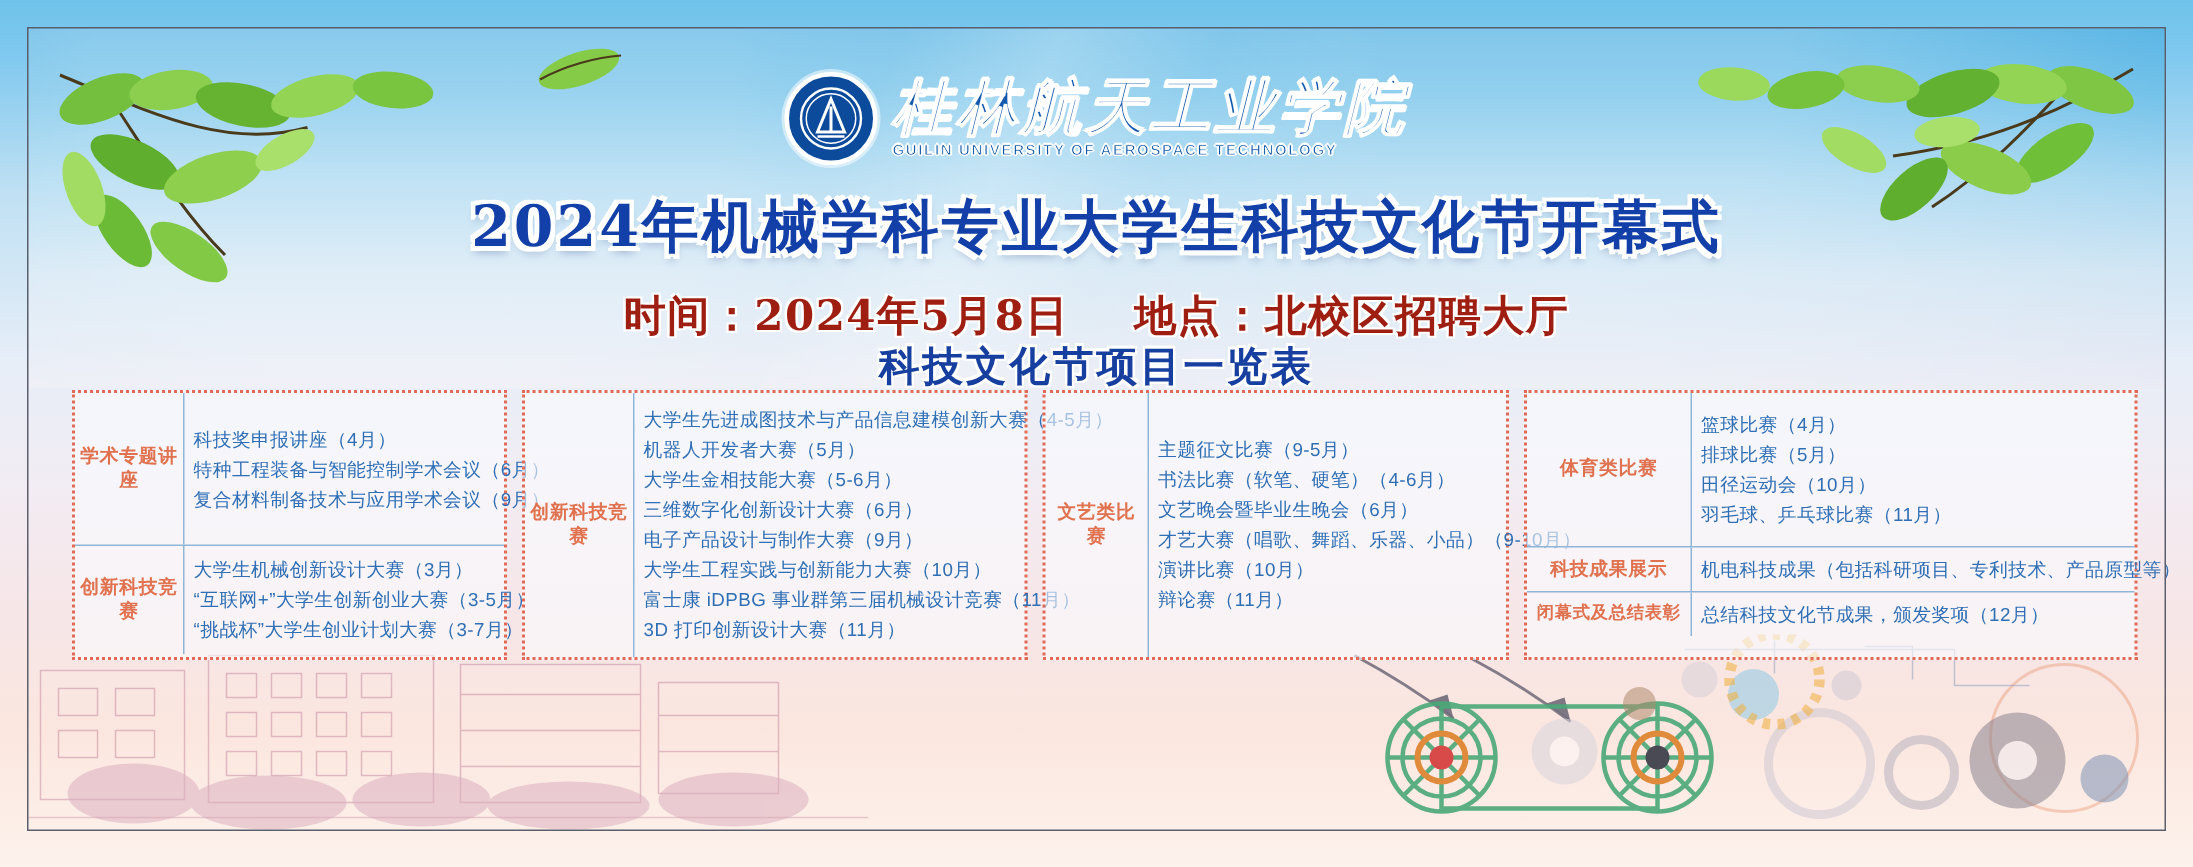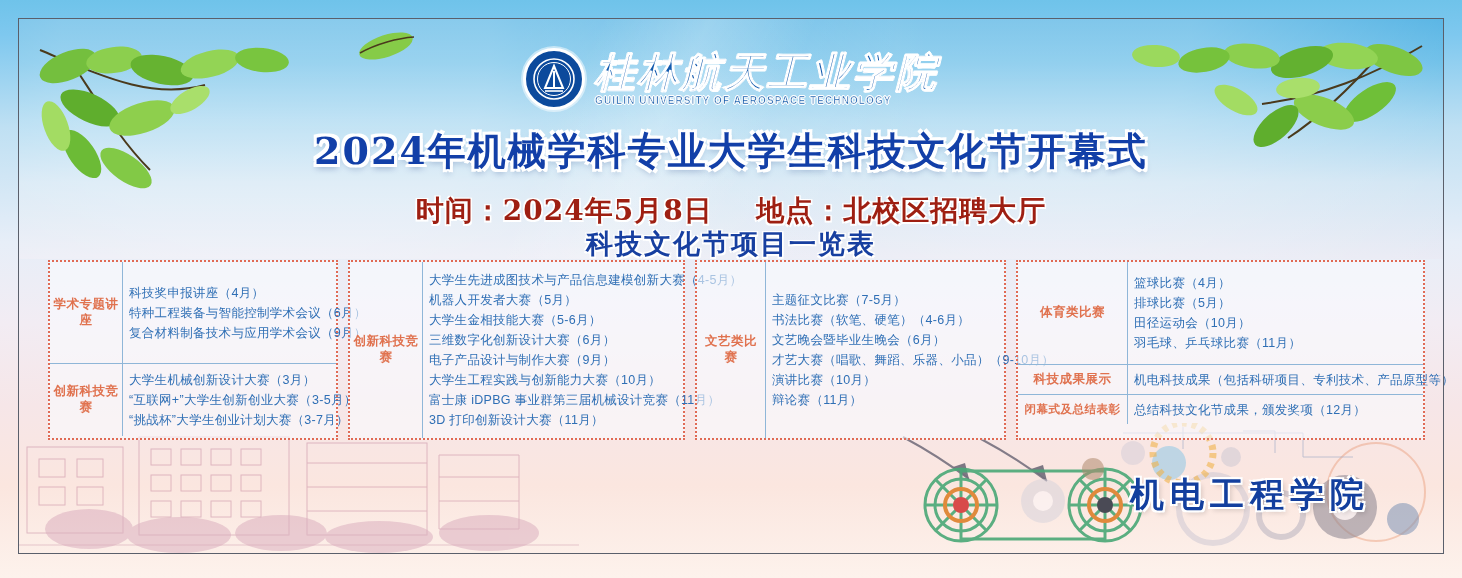--- a/index.html
+++ b/index.html
@@ -275,21 +275,20 @@
   </div>
 
   <div class="main-title">2024年机械学科专业大学生科技文化节开幕式</div>
   <div class="sub-title">
     <span>时间：2024年5月8日</span>
     <span class="gap"></span>
     <span>地点：北校区招聘大厅</span>
   </div>
   <div class="sec-title">科技文化节项目一览表</div>
 
-  <div class="dept-name">机电工程学院</div>
 
   <div class="tables">
 
     <div class="tbox c1">
       <div class="trow">
         <div class="tlabel" style="height:101px;">学术专题讲座</div>
         <div class="titems">
           <div class="titem">科技奖申报讲座（4月）</div>
           <div class="titem">特种工程装备与智能控制学术会议（6月）</div>
           <div class="titem">复合材料制备技术与应用学术会议（9月）</div>
@@ -318,21 +317,21 @@
           <div class="titem">富士康 iDPBG 事业群第三届机械设计竞赛（11月）</div>
           <div class="titem">3D 打印创新设计大赛（11月）</div>
         </div>
       </div>
     </div>
 
     <div class="tbox c3">
       <div class="trow">
         <div class="tlabel" style="height:176px;">文艺类比赛</div>
         <div class="titems">
-          <div class="titem">主题征文比赛（7-5月）</div>
+          <div class="titem">主题征文比赛（9-5月）</div>
           <div class="titem">书法比赛（软笔、硬笔）（4-6月）</div>
           <div class="titem">文艺晚会暨毕业生晚会（6月）</div>
           <div class="titem">才艺大赛（唱歌、舞蹈、乐器、小品）（9-10月）</div>
           <div class="titem">演讲比赛（10月）</div>
           <div class="titem">辩论赛（11月）</div>
         </div>
       </div>
     </div>
 
     <div class="tbox c4">

